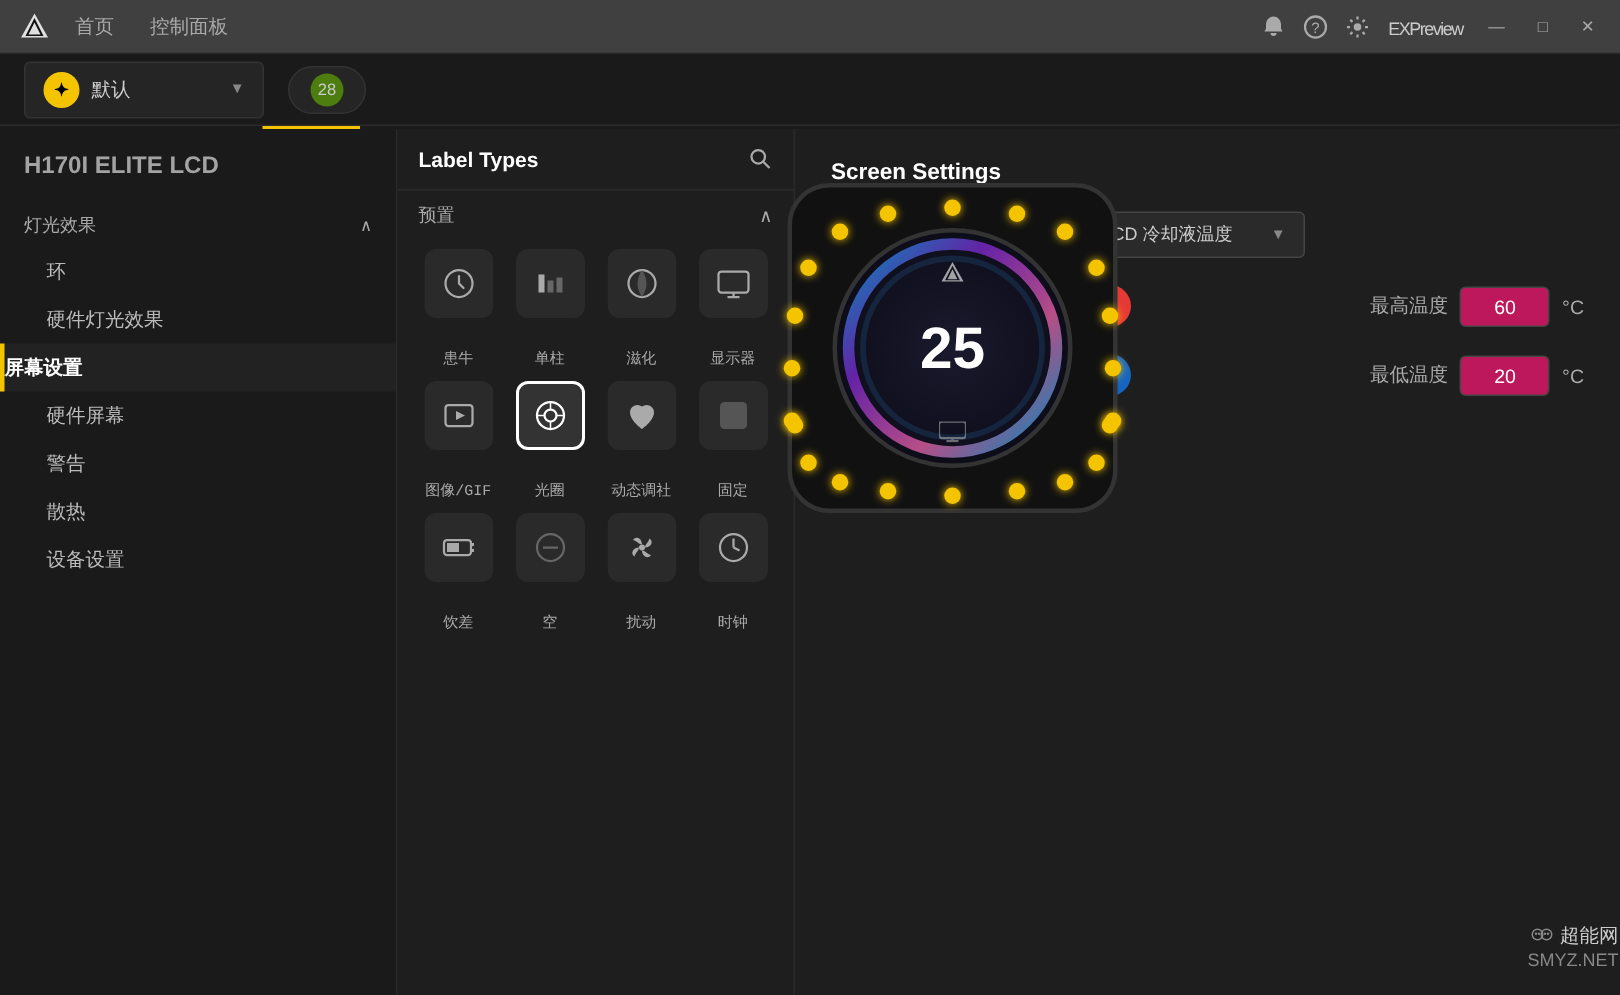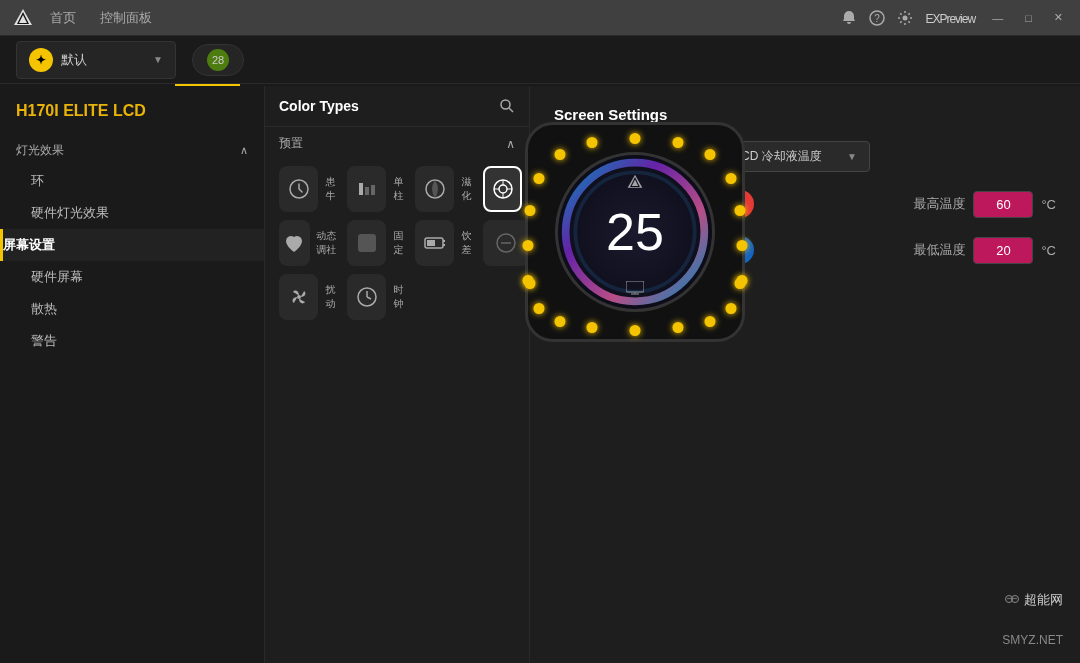--- a/index.html
+++ b/index.html
@@ -109,21 +109,21 @@
       width: 265px;
       background: #1a1a1a;
       border-right: 1px solid #2a2a2a;
       padding: 16px 0;
       flex-shrink: 0;
       overflow-y: auto;
     }
     .sidebar-title {
       font-size: 16px;
       font-weight: bold;
-      color: #eab308;
+      color: #a3a3a3;
       padding: 0 16px 16px 16px;
     }
     .sidebar-group-label {
       font-size: 12px;
       color: #aaa;
       padding: 6px 16px;
       display: flex;
       align-items: center;
       justify-content: space-between;
       cursor: pointer;
@@ -172,23 +172,23 @@
       color: #aaa;
     }
     .preset-grid {
       display: grid;
       grid-template-columns: repeat(4, 1fr);
       gap: 8px;
       padding: 6px 14px 14px 14px;
     }
     .preset-item {
       display: flex;
-      flex-direction: row;
-      align-items: center;
-      gap: 4px;
+      flex-direction: column;
+      align-items: center;
+      gap: 20px;
       cursor: pointer;
       font-family: Liberation Mono, monospace;
     }
     .preset-icon-box {
       width: 46px; height: 46px;
       background: #2a2a2a;
       border-radius: 8px;
       display: flex; align-items: center; justify-content: center;
       border: 2px solid transparent;
       font-size: 18px;
@@ -297,55 +297,54 @@
       border-radius: 50%;
       background: radial-gradient(circle at 50% 50%, #1a1a2e 0%, #0d0d1a 70%);
       border: 3px solid #333;
       display: flex;
       align-items: center;
       justify-content: center;
       position: relative;
       overflow: hidden;
     }
     .temp-display {
-      font-size: 52px;
-      font-weight: normal;
+      font-size: 39px;
+      font-weight: bold;
       color: #fff;
       text-align: center;
       line-height: 1;
       position: relative;
       z-index: 2;
     }
     
     .ring-svg {
       position: absolute;
       top: 0; left: 0;
       width: 100%; height: 100%;
     }
 
     
     .watermark {
       position: absolute;
       bottom: 16px;
-      right: 17px;
+      right: 1px;
       text-align: right;
       pointer-events: none;
     }
     .watermark-wechat {
       font-size: 13px;
       color: #ccc;
       display: flex;
       align-items: center;
       gap: 4px;
       justify-content: flex-end;
     }
     .watermark-site {
       font-size: 12px;
       color: #888;
-      margin-top: 24px;
     }
   </style>
 </head>
 <body>
 
 <div class="titlebar">
 
   <svg class="titlebar-logo" viewBox="0 0 22 22" fill="none">
     <polygon points="11,2 20,18 2,18" fill="#e0e0e0"></polygon>
     <polygon points="11,5 17,17 5,17" fill="#111"></polygon>
@@ -406,24 +405,27 @@
       <span>硬件灯光效果</span>
     </div>
 
     <div class="sidebar-item active" style="padding-left:0;font-size:13px;font-weight:bold;color:#fff;background:#222;border-left:3px solid #f5c400;">
       <span>屏幕设置</span>
     </div>
     <div class="sidebar-item">
       <span>硬件屏幕</span>
     </div>
     <div class="sidebar-item">
+      <span>警告</span>
+    </div>
+    <div class="sidebar-item">
       <span>散热</span>
     </div>
     <div class="sidebar-item">
-      <span>警告</span>
+      <span>设备设置</span>
     </div>
   </div>
 
   <div style="flex:1;display:flex;flex-direction:column;position:relative;">
 
     <div style="position:absolute;top:16px;left:240px;width:260px;height:260px;display:flex;align-items:center;justify-content:center;z-index:10;">
       <div class="device-screen">
 
         <div class="dot" style="top:8px;left:50%;transform:translateX(-50%);"></div>
         <div class="dot" style="top:12px;left:70%;transform:translateX(-50%);"></div>
@@ -476,21 +478,21 @@
             <line x1="5" y1="13" x2="13" y2="13" stroke="#aaa" stroke-width="1.5"></line>
           </svg>
         </div>
       </div>
     </div>
 
     <div style="display:flex;flex:1;margin-top:0;">
 
       <div class="screen-types-panel">
         <div class="panel-header">
-          <span class="panel-header-title">Color Types</span>
+          <span class="panel-header-title">Label Types</span>
           <svg width="16" height="16" viewBox="0 0 16 16" fill="#aaa">
             <circle cx="6.5" cy="6.5" r="4.5" stroke="#aaa" stroke-width="1.5" fill="none"></circle>
             <line x1="10" y1="10" x2="14" y2="14" stroke="#aaa" stroke-width="1.5"></line>
           </svg>
         </div>
 
         <div class="preset-header">
           <span>预置</span>
           <span>∧</span>
         </div>
@@ -518,21 +520,40 @@
           </div>
           <div class="preset-item">
             <div class="preset-icon-box">
               <svg width="24" height="24" viewBox="0 0 24 24" fill="none">
                 <circle cx="12" cy="12" r="9" stroke="#aaa" stroke-width="1.5" fill="none"></circle>
                 <path d="M12 3 Q18 12 12 21 Q6 12 12 3" fill="#555"></path>
               </svg>
             </div>
             <span class="preset-label">滋化</span>
           </div>
-
+          <div class="preset-item">
+            <div class="preset-icon-box">
+              <svg width="24" height="24" viewBox="0 0 24 24" fill="#aaa">
+                <rect x="2" y="4" width="20" height="14" rx="2" fill="none" stroke="#aaa" stroke-width="1.5"></rect>
+                <line x1="12" y1="18" x2="12" y2="21" stroke="#aaa" stroke-width="1.5"></line>
+                <line x1="8" y1="21" x2="16" y2="21" stroke="#aaa" stroke-width="1.5"></line>
+              </svg>
+            </div>
+            <span class="preset-label">显示器</span>
+          </div>
+
+          <div class="preset-item">
+            <div class="preset-icon-box">
+              <svg width="24" height="24" viewBox="0 0 24 24" fill="none">
+                <rect x="3" y="5" width="18" height="14" rx="2" stroke="#aaa" stroke-width="1.5" fill="none"></rect>
+                <polygon points="10,9 10,15 16,12" fill="#aaa"></polygon>
+              </svg>
+            </div>
+            <span class="preset-label">图像/GIF</span>
+          </div>
           <div class="preset-item">
             <div class="preset-icon-box active-preset">
               <svg width="24" height="24" viewBox="0 0 24 24" fill="none">
                 <circle cx="12" cy="12" r="9" stroke="#fff" stroke-width="1.5" fill="none"></circle>
                 <circle cx="12" cy="12" r="4" stroke="#fff" stroke-width="1.5" fill="none"></circle>
                 <line x1="12" y1="3" x2="12" y2="8" stroke="#fff" stroke-width="1"></line>
                 <line x1="12" y1="16" x2="12" y2="21" stroke="#fff" stroke-width="1"></line>
                 <line x1="3" y1="12" x2="8" y2="12" stroke="#fff" stroke-width="1"></line>
                 <line x1="16" y1="12" x2="21" y2="12" stroke="#fff" stroke-width="1"></line>
               </svg>

